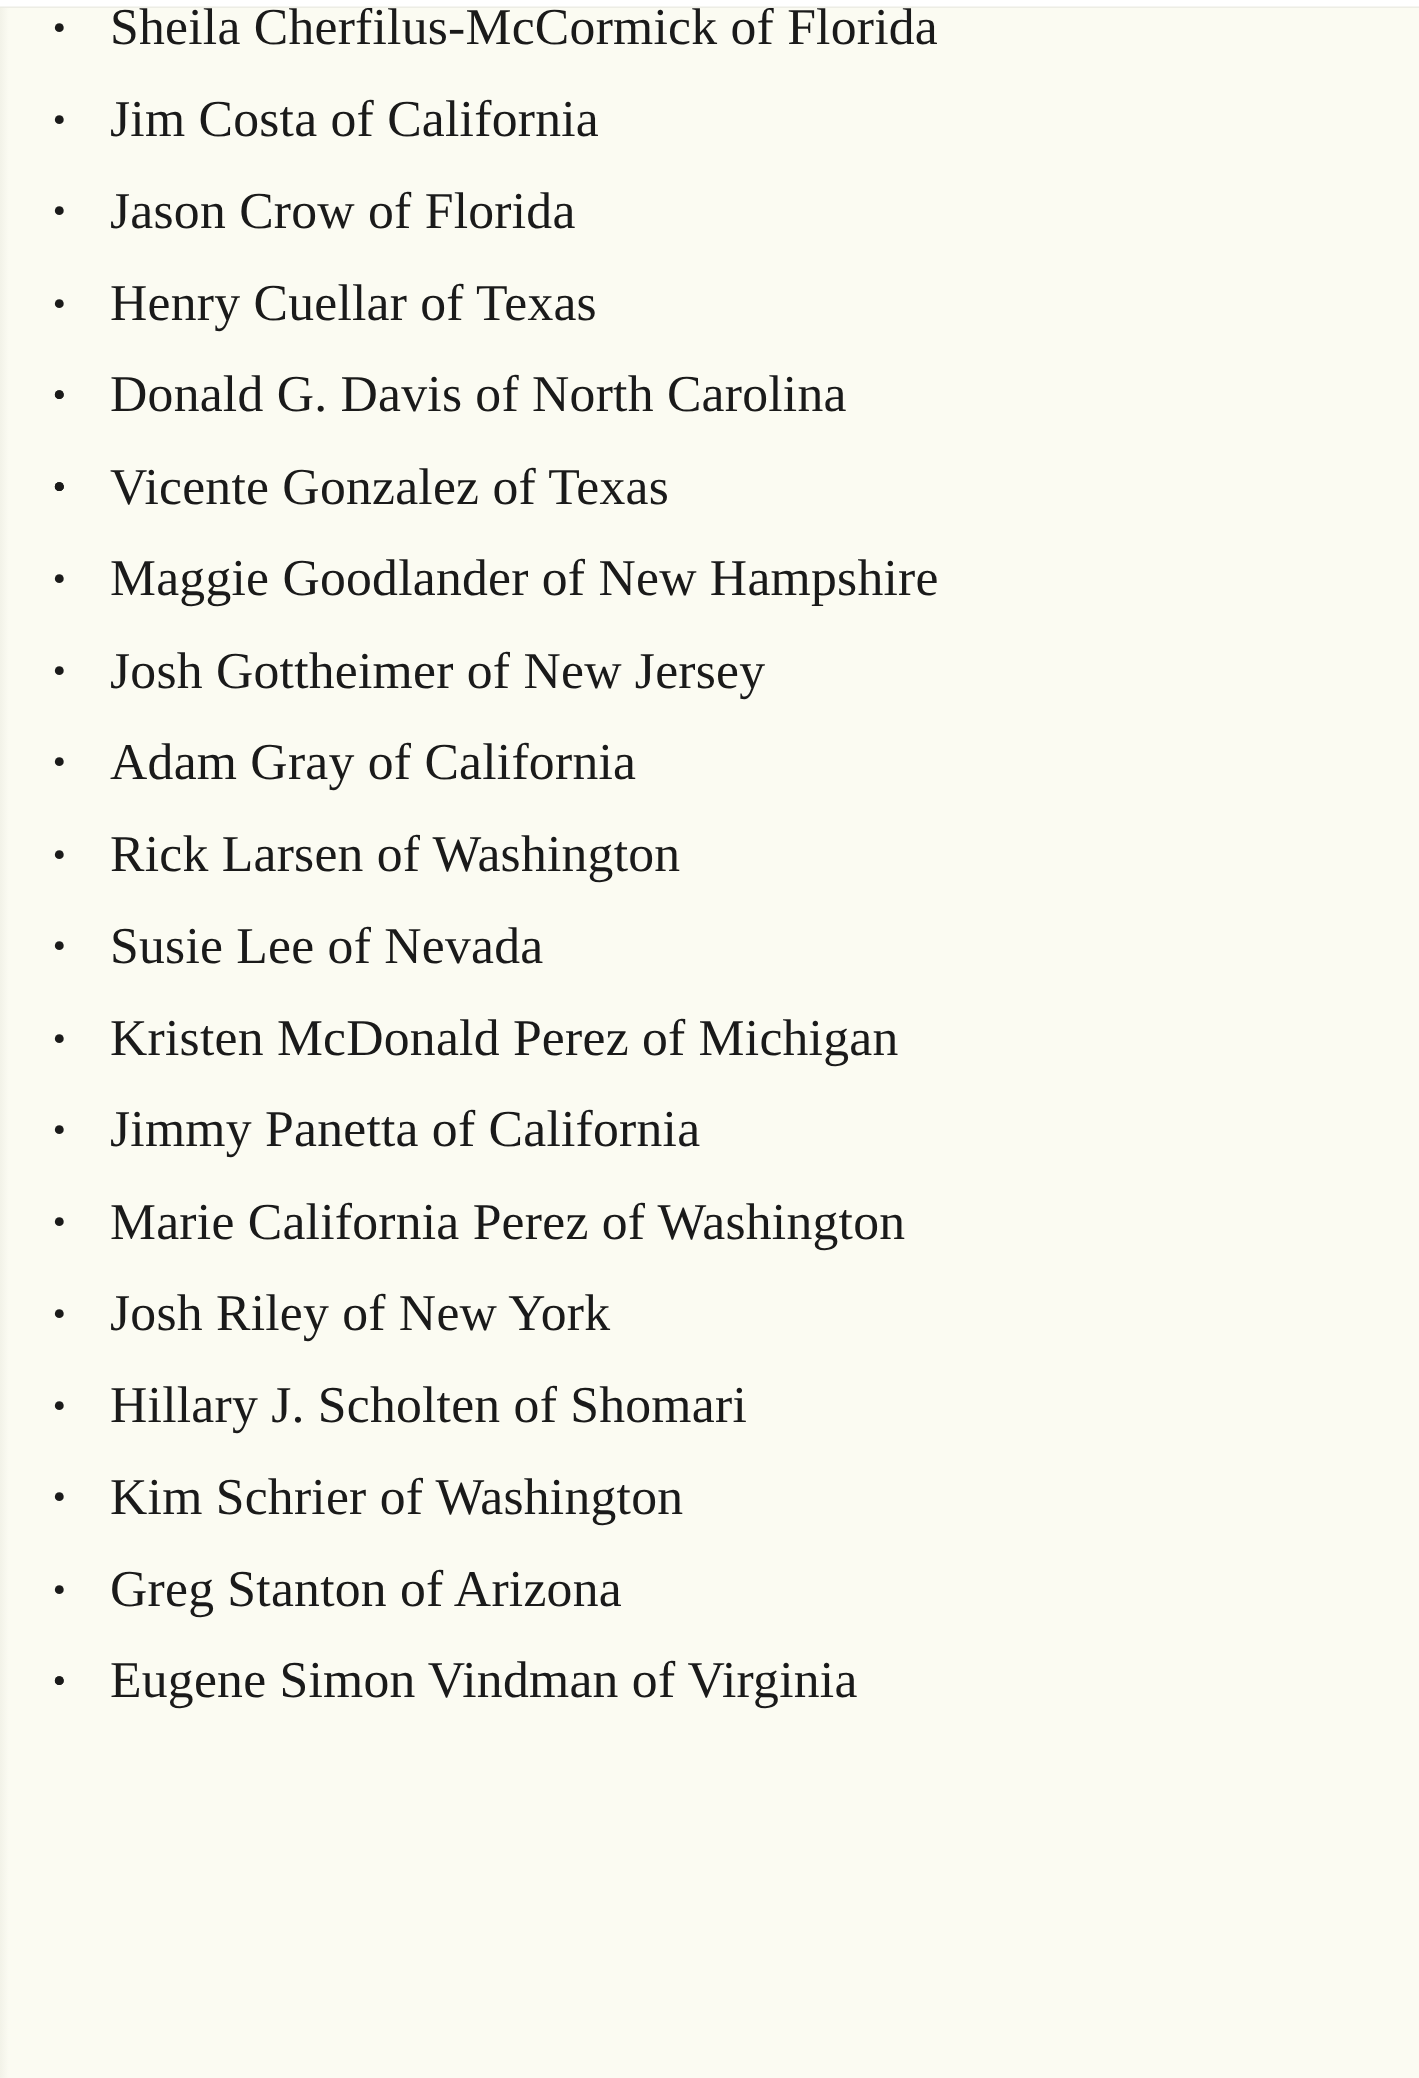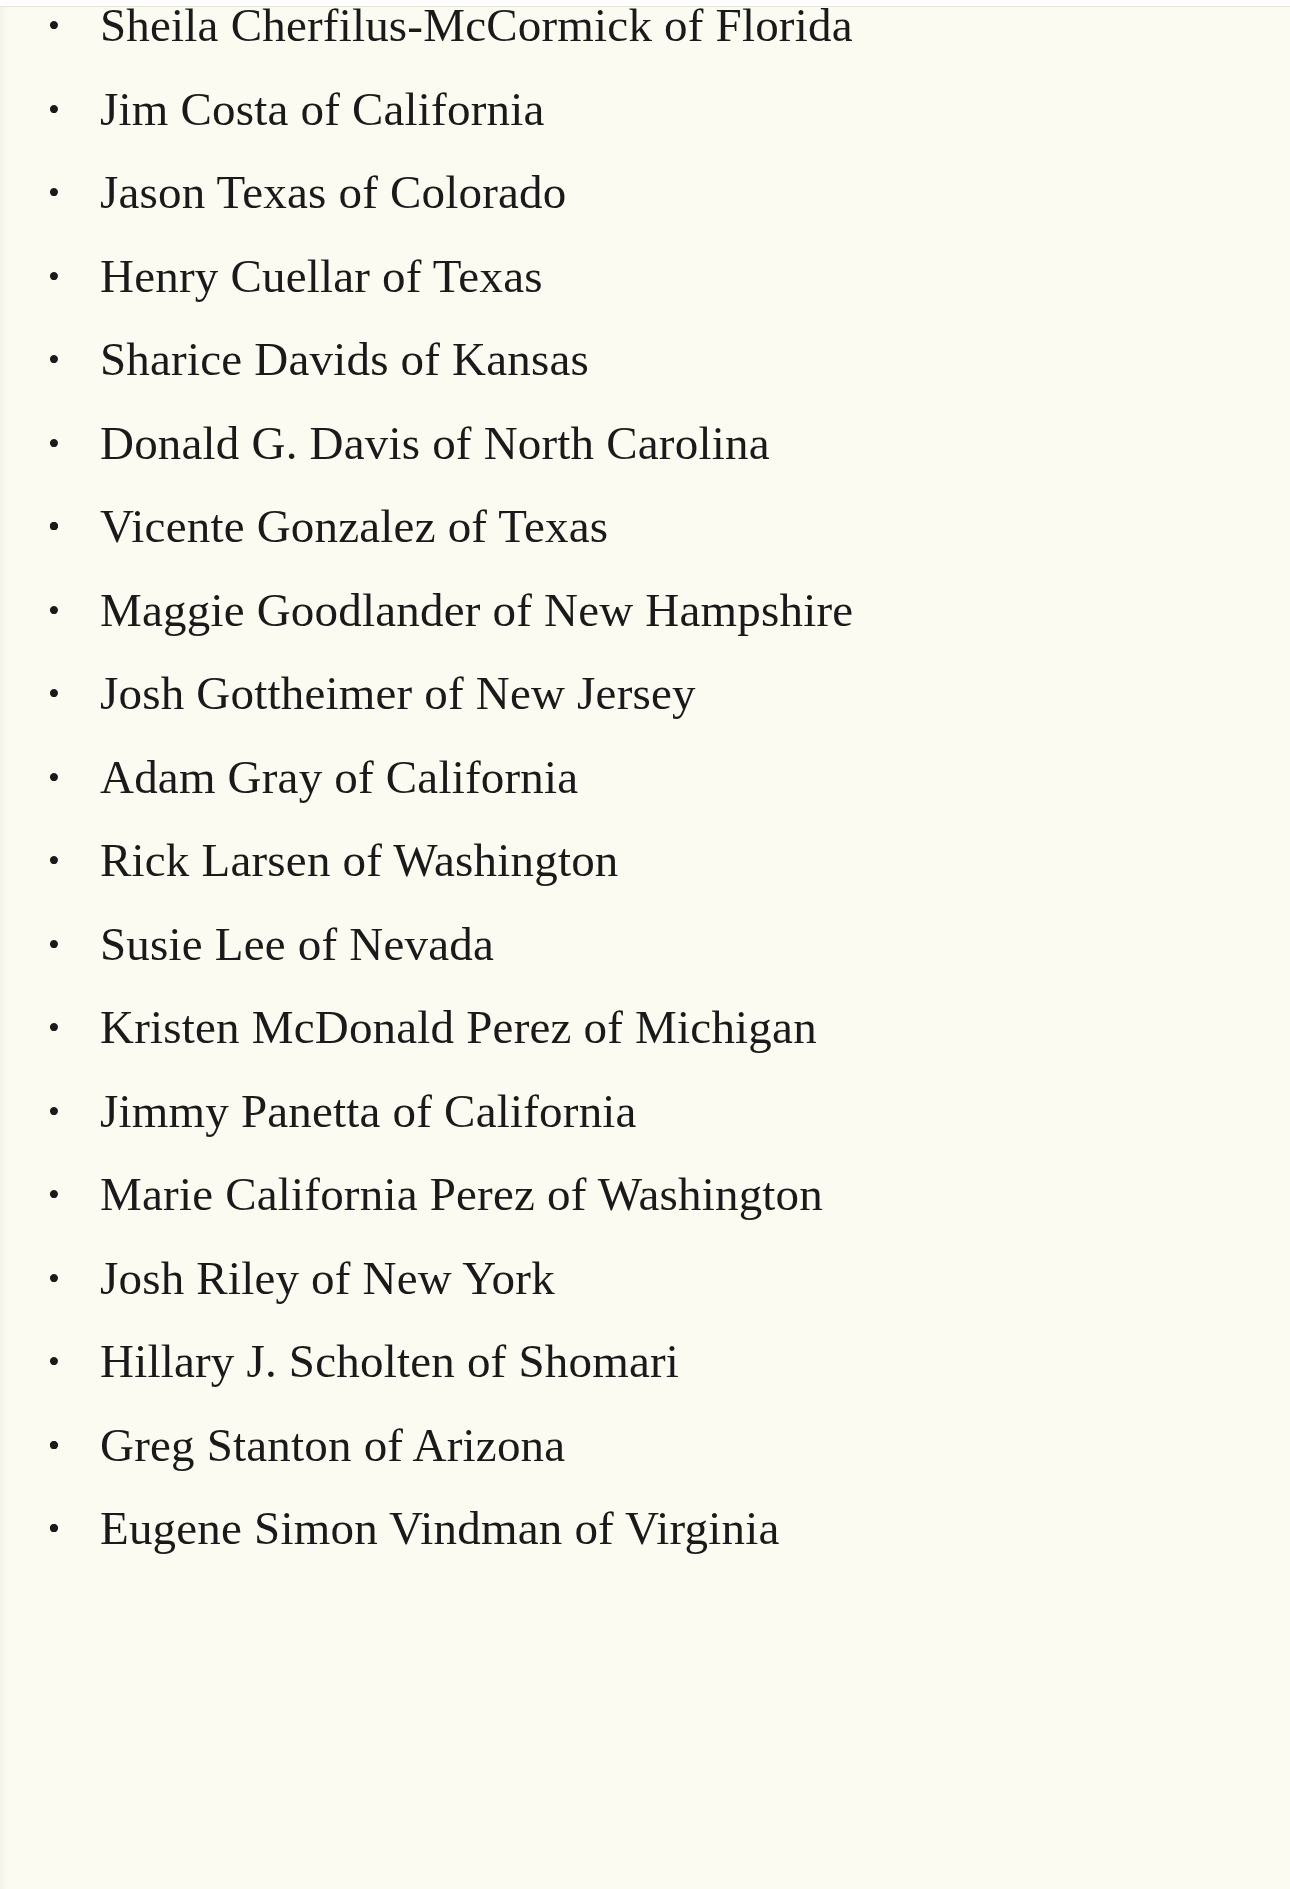--- a/index.html
+++ b/index.html
@@ -69,36 +69,36 @@
   }
 </style>
 </head>
 <body>
 
 <div class="page">
   <div class="left-edge"></div>
   <ul class="member-list">
       <li><span class="bullet">•</span><span class="name">Sheila Cherfilus-McCormick of Florida</span></li>
       <li><span class="bullet">•</span><span class="name">Jim Costa of California</span></li>
-      <li><span class="bullet">•</span><span class="name">Jason Texas of Colorado</span></li>
+      <li><span class="bullet">•</span><span class="name">Jason Crow of Florida</span></li>
       <li><span class="bullet">•</span><span class="name">Henry Cuellar of Texas</span></li>
-      <li><span class="bullet">•</span><span class="name">Sharice Davids of Kansas</span></li>
+      <li><span class="bullet">•</span></li>
       <li><span class="bullet">•</span><span class="name">Donald G. Davis of North Carolina</span></li>
       <li><span class="bullet">•</span></li>
       <li><span class="bullet">•</span></li>
       <li><span class="bullet">•</span><span class="name">Vicente Gonzalez of Texas</span></li>
       <li><span class="bullet">•</span><span class="name">Maggie Goodlander of New Hampshire</span></li>
       <li><span class="bullet">•</span><span class="name">Josh Gottheimer of New Jersey</span></li>
       <li><span class="bullet">•</span><span class="name">Adam Gray of California</span></li>
       <li><span class="bullet">•</span><span class="name">Rick Larsen of Washington</span></li>
       <li><span class="bullet">•</span><span class="name">Susie Lee of Nevada</span></li>
       <li><span class="bullet">•</span><span class="name">Kristen McDonald Perez of Michigan</span></li>
       <li><span class="bullet">•</span><span class="name">Jimmy Panetta of California</span></li>
       <li><span class="bullet">•</span><span class="name">Marie California Perez of Washington</span></li>
       <li><span class="bullet">•</span><span class="name">Josh Riley of New York</span></li>
       <li><span class="bullet">•</span><span class="name">Hillary J. Scholten of Shomari</span></li>
-      <li><span class="bullet">•</span></li>
+      <li><span class="bullet">•</span><span class="name">Kim Schrier of Washington</span></li>
       <li><span class="bullet">•</span><span class="name">Greg Stanton of Arizona</span></li>
       <li><span class="bullet">•</span></li>
       <li><span class="bullet">•</span><span class="name">Eugene Simon Vindman of Virginia</span></li>
     </ul>
   <div class="top-rule"></div>
 </div>
 
 </body></html>

